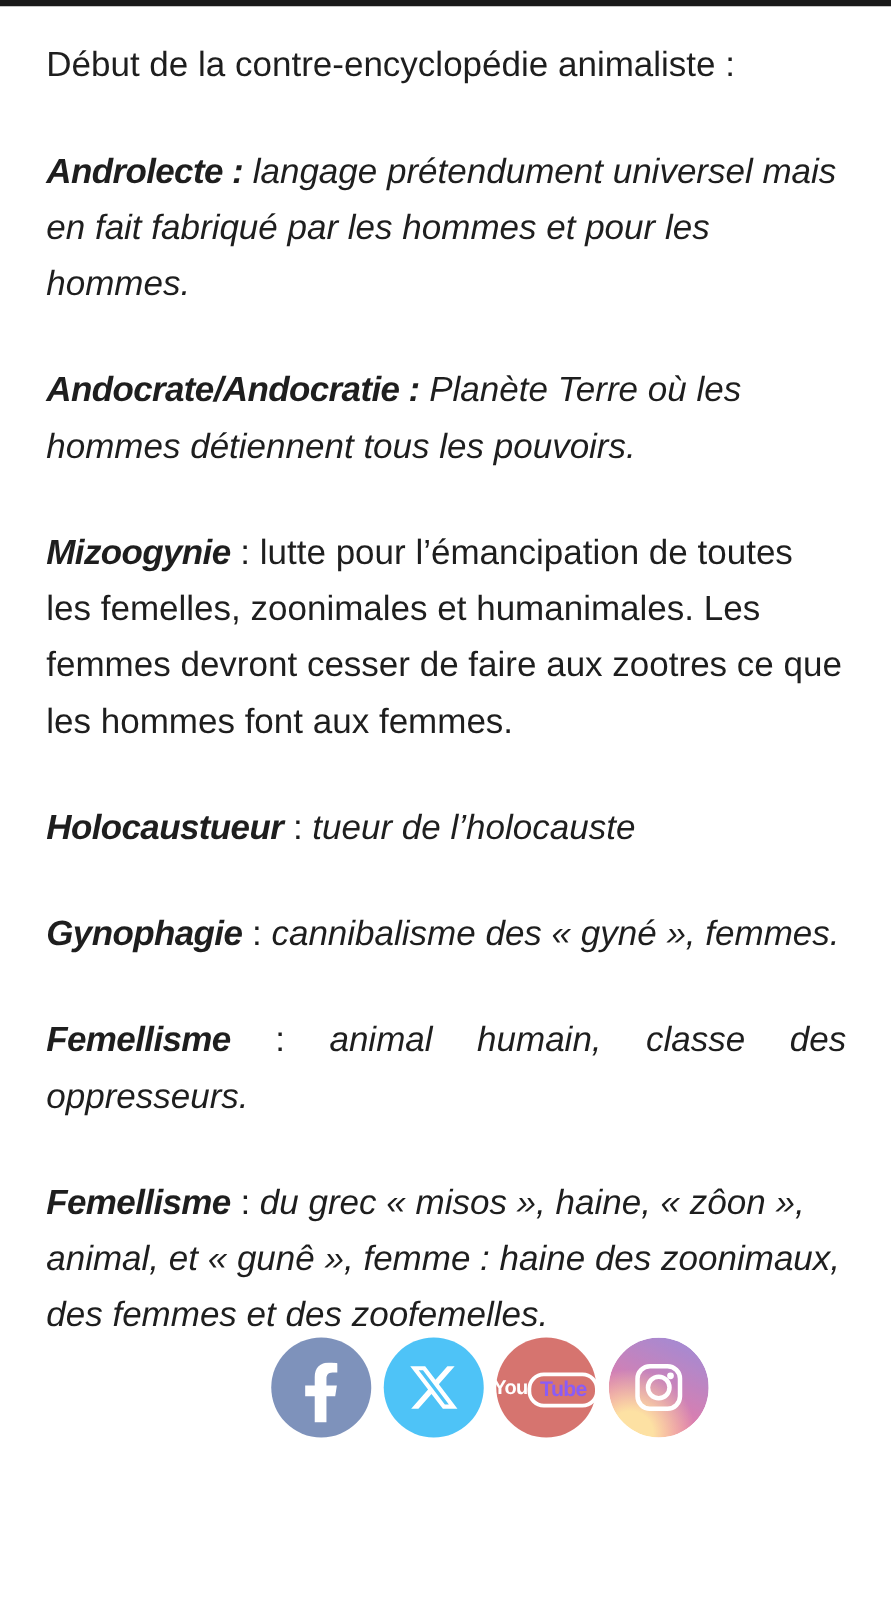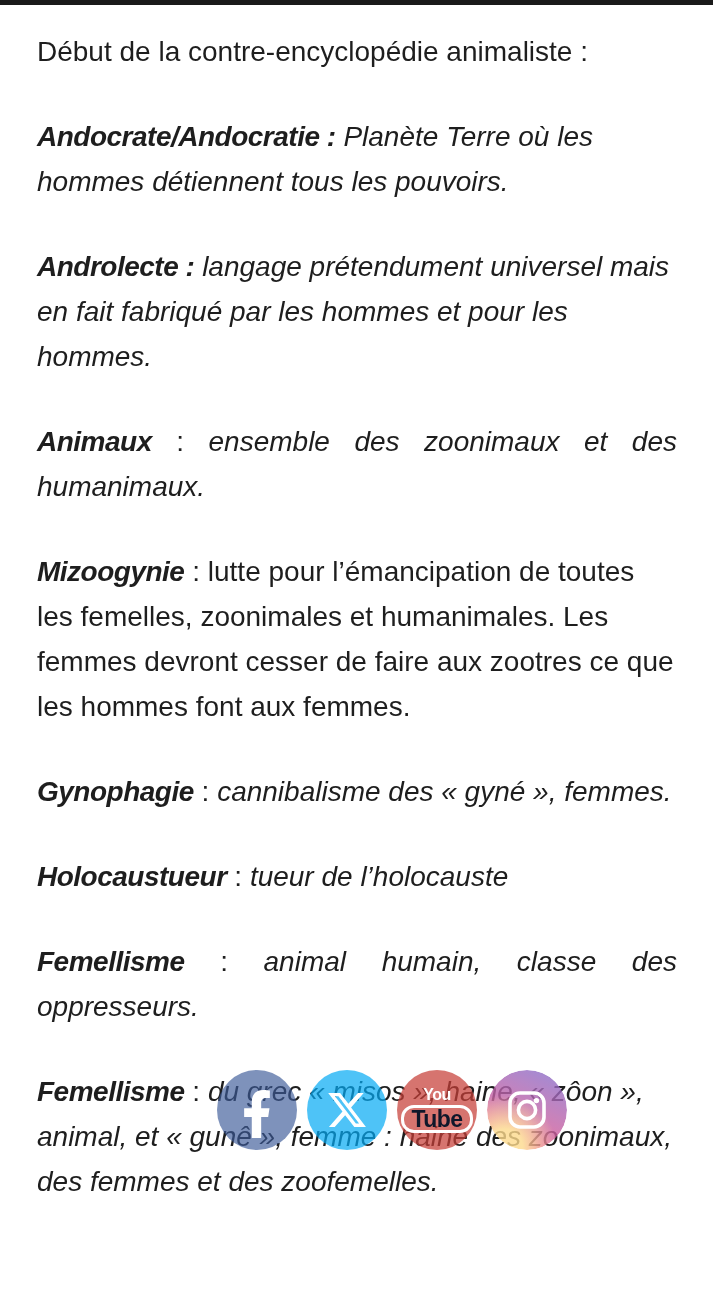--- a/index.html
+++ b/index.html
@@ -27,63 +27,62 @@
   .article p{margin:4px 0 40px 0;}
   .term{font-weight:bold;font-style:italic;letter-spacing:-0.5px;}
   .ital{font-style:italic;}
   .justify{text-align:justify;}
   .nowrap{white-space:nowrap;}
 
   
   .social{position:absolute;top:1070px;left:217px;display:flex;z-index:5;}
   .icon{
     width:80px;height:80px;border-radius:50%;margin-right:10px;
-    display:flex;flex-direction:column;align-items:center;justify-content:center;
+    display:flex;flex-direction:row;align-items:center;justify-content:center;
     text-decoration:none;position:relative;cursor:pointer;
   }
   .icon:last-child{margin-right:0;}
   .icon-fb{background:var(--fb);}
   .icon-x{background:var(--x);}
   .icon-yt{background:var(--yt);}
   .icon-ig{overflow:hidden;}
   .icon-ig::before{
     content:"";position:absolute;inset:0;border-radius:50%;opacity:.8;
     background:
       radial-gradient(circle at 22% 96%, var(--ig_yellow) 0%, var(--ig_yellow) 18%, transparent 52%),
       linear-gradient(205deg, var(--ig_purple) 8%, var(--ig_pink) 82%);
   }
   .icon svg{position:relative;z-index:1;}
   .icon-fb svg{margin-top:8px;}
   .yt-you{position:relative;z-index:1;color:#fff;font-weight:bold;font-size:16px;line-height:15px;letter-spacing:-0.5px;}
   .yt-tube{
-    position:relative;z-index:1;margin-top:3px;color:#0f172a;font-weight:bold;font-size:23px;
+    position:relative;z-index:1;margin-top:3px;color:#8b5cf6;font-weight:bold;font-size:17px;
     line-height:22px;border:3px solid #fff;border-radius:13px;padding:0 7px;letter-spacing:-0.5px;
   }
 </style>
 </head>
 <body>
 
 <div class="top-bar"></div>
 
 <div class="article">
 
   <p class="nowrap"><span>Début de la contre-encyclopédie animaliste :</span></p>
 
+  <p><b class="term">Androlecte :</b><span> </span><span class="ital">langage prétendument universel mais en fait fabriqué par les hommes et pour les hommes.</span></p>
+
   <p><b class="term">Andocrate/Andocratie :</b><span> </span><span class="ital">Planète Terre où les hommes détiennent tous les pouvoirs.</span></p>
 
-  <p><b class="term">Androlecte :</b><span> </span><span class="ital">langage prétendument universel mais en fait fabriqué par les hommes et pour les hommes.</span></p>
-
-  <p class="justify"><b class="term">Animaux</b><span> : </span><span class="ital">ensemble des zoonimaux et des humanimaux.</span></p>
 
   <p><b class="term">Mizoogynie</b><span> : </span><span>lutte pour l’émancipation de toutes les femelles, zoonimales et humanimales. Les femmes devront cesser de faire aux zootres ce que les hommes font aux femmes.</span></p>
 
 
+  <p class="nowrap"><b class="term">Holocaustueur</b><span> : </span><span class="ital">tueur de l’holocauste</span></p>
+
   <p class="nowrap"><b class="term">Gynophagie</b><span> : </span><span class="ital">cannibalisme des « gyné », femmes.</span></p>
-
-  <p class="nowrap"><b class="term">Holocaustueur</b><span> : </span><span class="ital">tueur de l’holocauste</span></p>
 
   <p class="justify"><b class="term">Femellisme</b><span> : </span><span class="ital">animal humain, classe des oppresseurs.</span></p>
 
   <p><b class="term">Femellisme</b><span> : </span><span class="ital">du grec « misos », haine, « zôon », animal, et « gunê », femme : haine des zoonimaux, des femmes et des zoofemelles.</span></p>
 
 </div>
 
 <div class="social">
 
   <a class="icon icon-fb">

